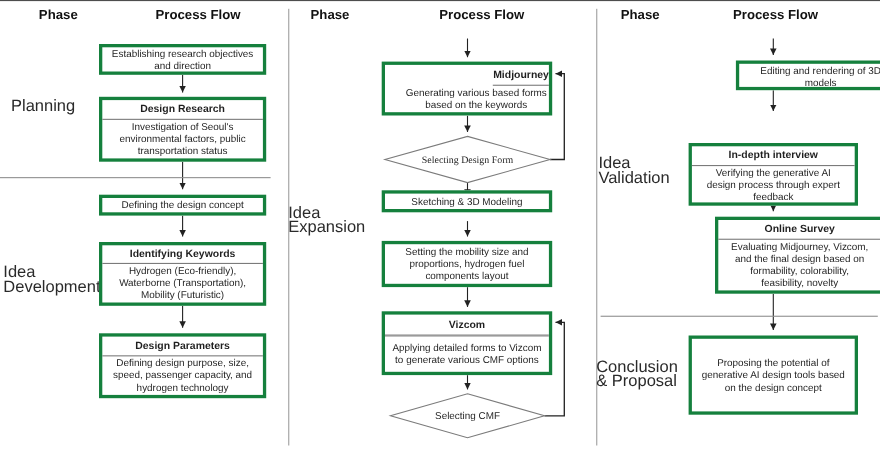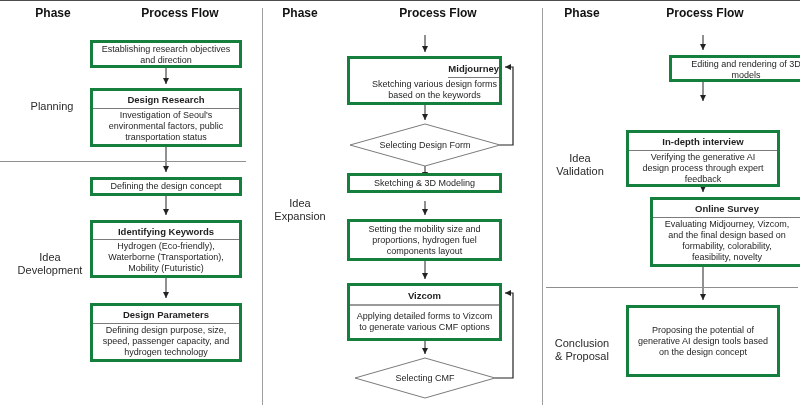--- a/index.html
+++ b/index.html
@@ -9,22 +9,22 @@
     font-family:"Liberation Sans", sans-serif; color:#1f1f1f; overflow:hidden;
   }
   .hdr {
     position:absolute; font-weight:bold; font-size:12px; color:#111;
     text-align:center; line-height:14px;
   }
   .rule { position:absolute; background:#4d4d4d; }
   .vline { position:absolute; background:#9e9e9e; width:1px; }
   .secline { position:absolute; background:#8f8f8f; height:1px; }
   .phase-label {
-    position:absolute; font-size:11px; color:#2a2a2a; text-align:center;
-    line-height:13px; white-space:pre-line;margin-top:10px;
+    position:absolute; font-size:15px; color:#2a2a2a; text-align:left;
+    line-height:13px; white-space:pre-line;
   }
   .box {
     position:absolute; background:#fff; border:3px solid #15803d;
     display:flex; flex-direction:column;
   }
   .box-title {
     flex:0 0 auto; display:flex; align-items:center; justify-content:center;
     font-weight:bold; font-size:9.5px; border-bottom:1px solid #7b7b7b;
     text-align:center;
   }
@@ -120,38 +120,38 @@
   </div>
   <div class="box" style="left:90px; top:303px; width:152px; height:59px;">
     <div class="box-title" style="height:18px;">Design Parameters</div>
     <div class="box-body">Defining design purpose, size,
 speed, passenger capacity, and
 hydrogen technology</div>
   </div>
 
   <div class="box" style="left:347px; top:56px; width:155px; height:49px;align-items:flex-end;">
     <div class="box-title" style="height:19px;">Midjourney</div>
-    <div class="box-body">Sketching various design forms
+    <div class="box-body">Generating various based forms
 based on the keywords</div>
   </div>
   <div class="box" style="left:347px; top:173px; width:155px; height:20px;">
     <div class="box-plain">Sketching &amp; 3D Modeling</div>
   </div>
   <div class="box" style="left:347px; top:219px; width:155px; height:42px;">
     <div class="box-plain">Setting the mobility size and
 proportions, hydrogen fuel
 components layout</div>
   </div>
   <div class="box" style="left:347px; top:283px; width:155px; height:58px;">
     <div class="box-title thick" style="height:20px;">Vizcom</div>
     <div class="box-body">Applying detailed forms to Vizcom
 to generate various CMF options</div>
   </div>
 
-  <div class="dlabel" style="left:355px; top:140px; width:140px;">Selecting Design Form</div>
+  <div class="dlabel" style="left:355px; top:140px; width:140px;font-family:Liberation Serif, serif;">Selecting Design Form</div>
   <div class="dlabel" style="left:365px; top:373px; width:120px;">Selecting CMF</div>
 
   <div class="box" style="left:626px; top:55px; width:154px; height:27px;margin-left:43px;">
     <div class="box-plain">Editing and rendering of 3D
 models</div>
   </div>
   <div class="box" style="left:626px; top:106px; width:154px; height:57px;margin-top:24px;">
     <div class="box-title" style="height:18px;">In-depth interview</div>
     <div class="box-body">Verifying the generative AI
 design process through expert

